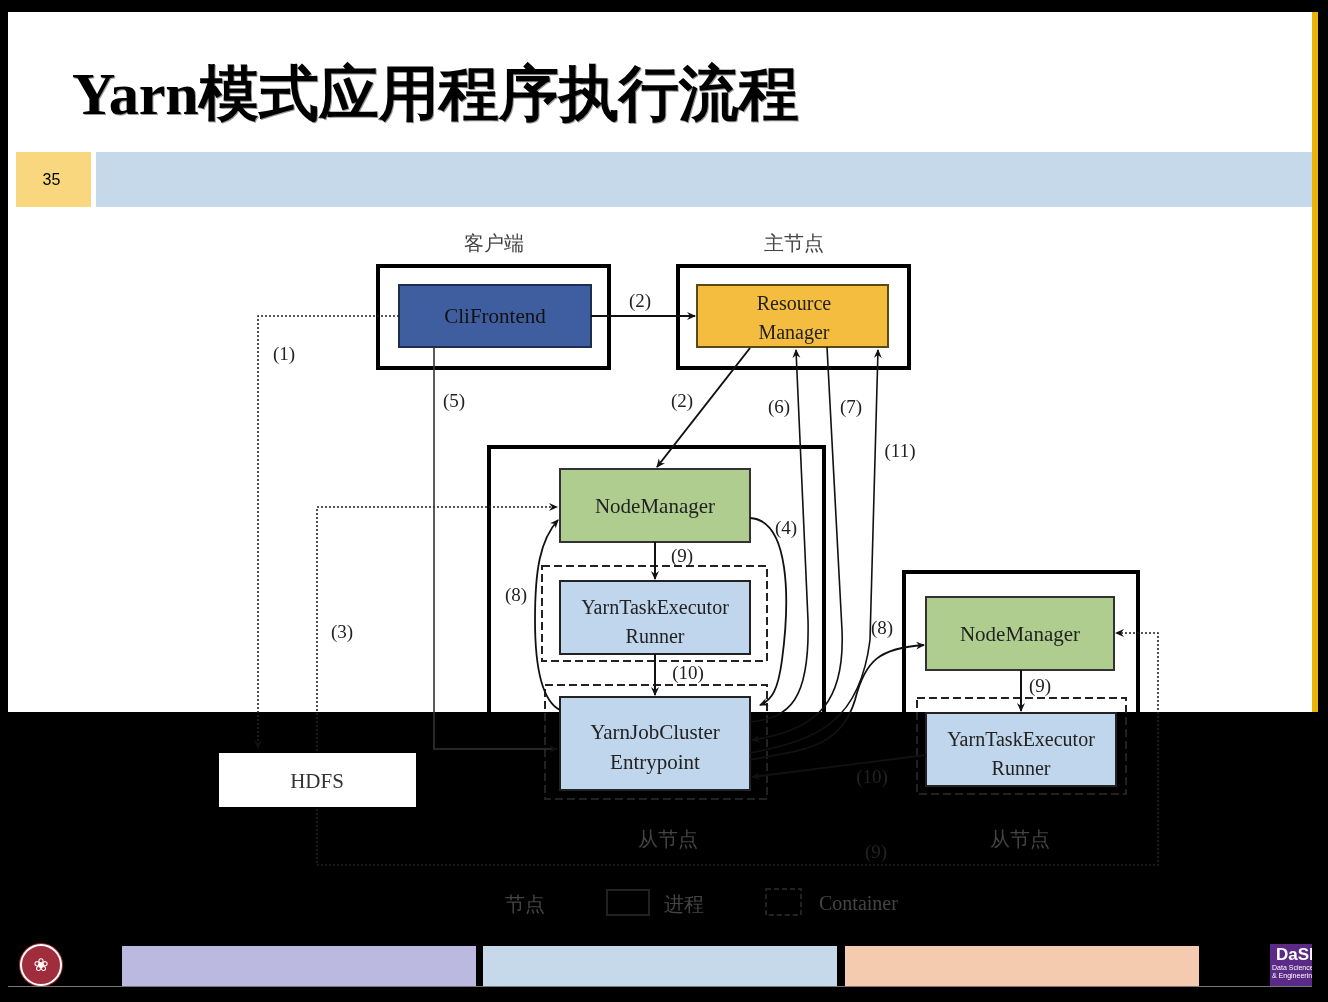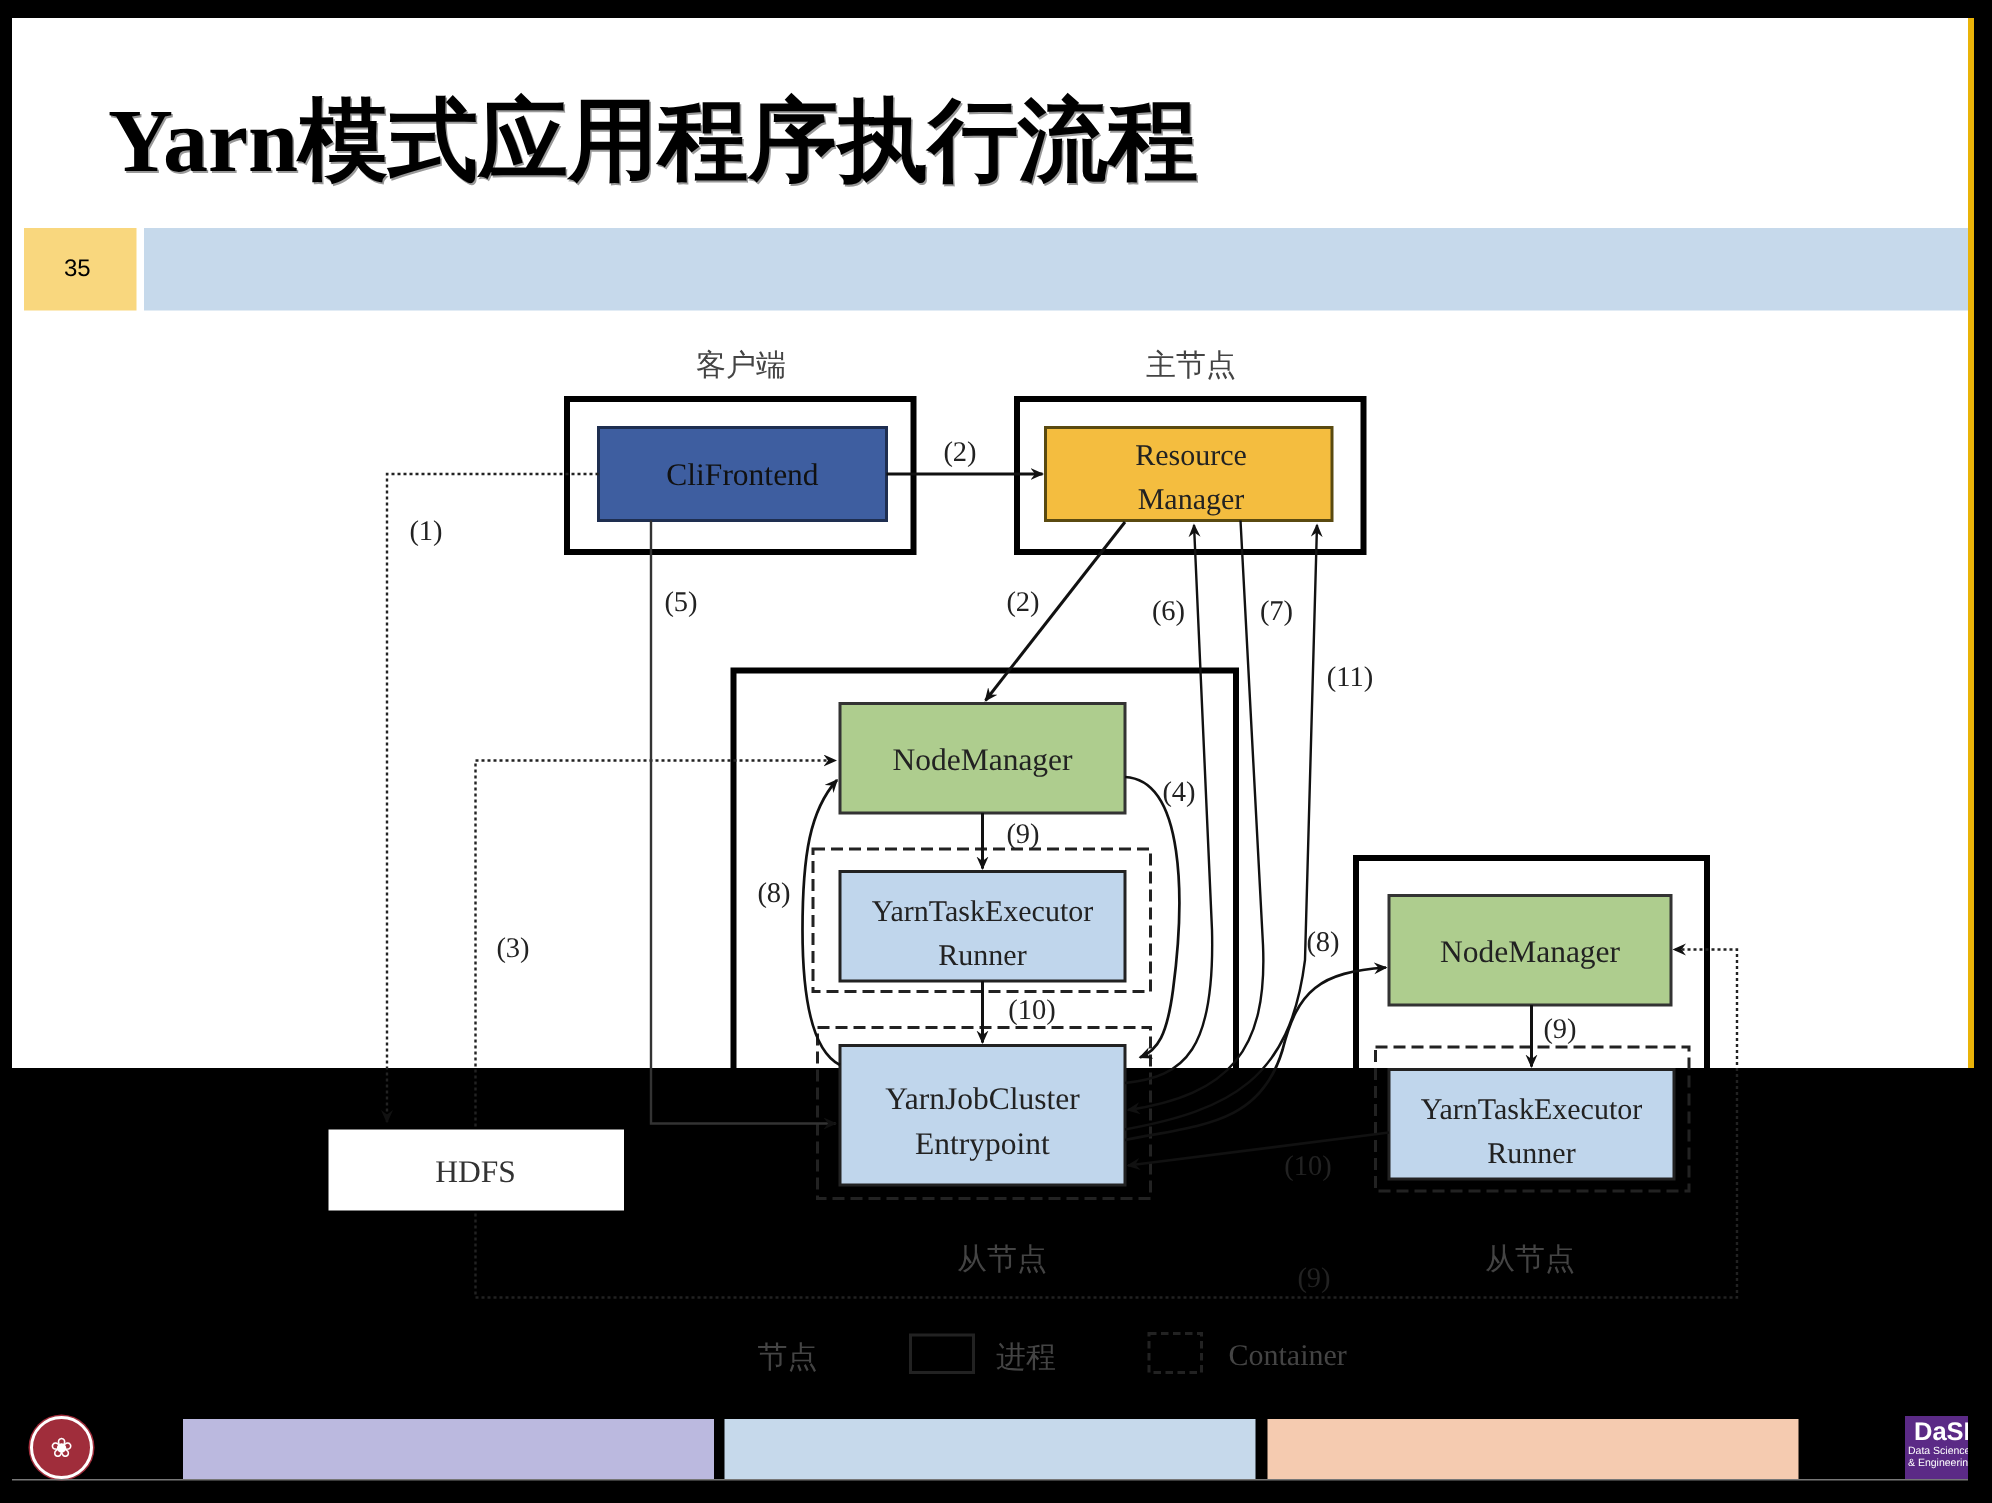--- a/index.html
+++ b/index.html
@@ -1,17 +1,17 @@
 <!DOCTYPE html>
 <html><head>
 <meta charset="utf-8">
 <style>
   html, body { margin: 0; padding: 0; background: #000; }
   body { width: 1328px; height: 1002px; position: relative; overflow: hidden; font-family: "Liberation Serif", "DejaVu Serif", serif; }
-  .slide { position: absolute; left: 8px; top: 12px; width: 1304px; height: 700px; background: #fff; border-right: 4px solid #eab308; }
+  .slide { position: absolute; left: 8px; top: 12px; width: 1304px; height: 700px; background: #fff; border-right: 6px solid #eab308; }
   .title { position: absolute; left: 64px; top: 42px; font-size: 60px; font-weight: bold; color: #000; letter-spacing: 0px; white-space: nowrap; text-shadow: 1px 1px 0 #999; }
   .pagenum { position: absolute; left: 8px; top: 140px; width: 75px; height: 55px; background: #f9d77e; font-family: "Liberation Sans", sans-serif; font-size: 16px; color: #000; display: flex; align-items: center; justify-content: center; box-sizing: border-box; padding-right: 4px; }
   .headbar { position: absolute; left: 88px; top: 140px; width: 1216px; height: 55px; background: #c6d9eb; }
   svg.diagram { position: absolute; left: 0; top: 0; }
   .footbar { position: absolute; top: 934px; height: 40px; }
   .fb1 { left: 114px; width: 354px; background: #bbb9df; }
   .fb2 { left: 475px; width: 354px; background: #c6d9eb; }
   .fb3 { left: 837px; width: 354px; background: #f5cbb0; }
   .logo-left { position: absolute; left: 12px; top: 932px; width: 38px; height: 38px; border-radius: 50%; background: #a02d3b; border: 2px solid #fff; box-shadow: 0 0 0 1px #a02d3b; display: flex; align-items: center; justify-content: center; color: #fff; font-size: 18px; }
   .logo-right { position: absolute; left: 1262px; top: 932px; width: 42px; height: 42px; background: #5b2a86; color: #fff; overflow: hidden; font-family: "Liberation Sans", sans-serif; }

